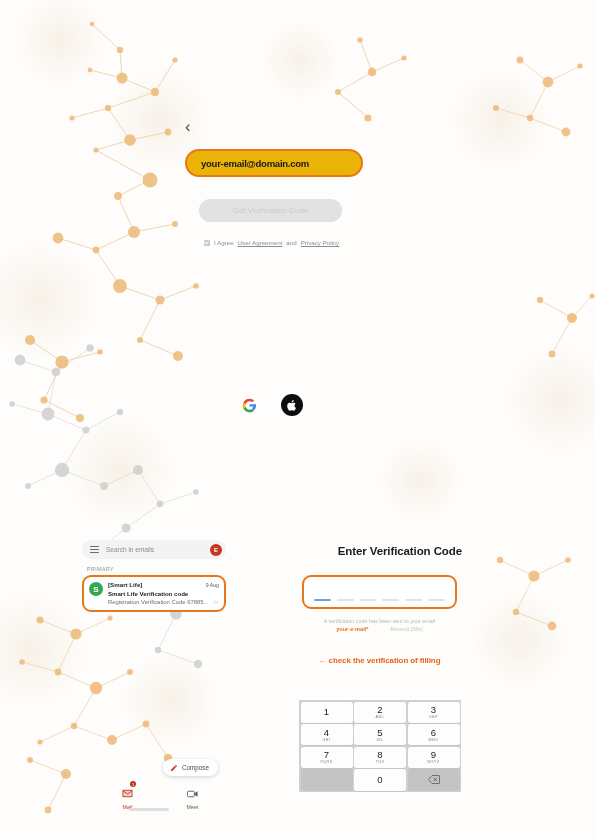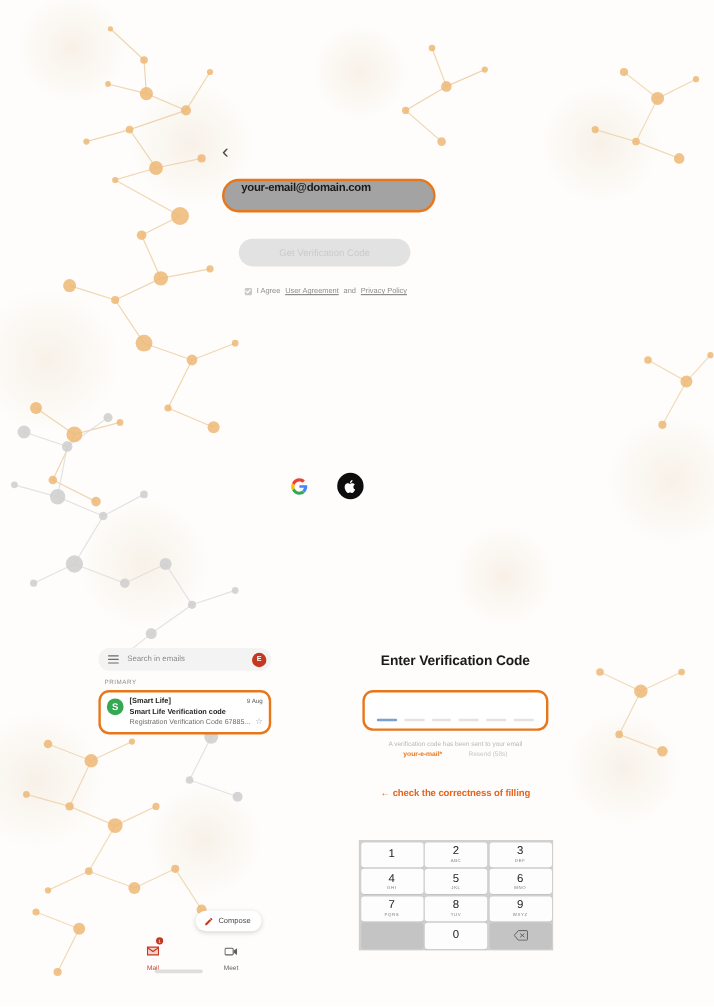--- a/index.html
+++ b/index.html
@@ -28,21 +28,21 @@
     margin:17px 19px 0 19px; display:flex; align-items:center;
     justify-content:space-between; padding-bottom:7px;
     border-bottom:1px solid #ececec;
   }
   .country-name { font-size:8.5px; color:#3a3a3a; }
   .country-chev { font-size:9px; color:#b9b9b9; }
 
   .email-field {
     margin:13px 0 0 5px; width:178px; height:28px;
     border:2.4px solid #e8761b; border-radius:15px;
-    background:#a3a3a3; display:flex; padding-left:14px;
+    background:#eab308; display:flex; align-items:center; padding-left:14px;
   }
   .email-value { font-size:9.5px; font-weight:bold; color:#1a1a1a; letter-spacing:-.25px; }
 
   .get-code-btn {
     margin:22px 0 0 19px; width:143px; height:23px;
     border-radius:12px; background:#e2e2e2; border:none;
     display:flex; align-items:center; justify-content:center;
     font-size:8px; color:#cbcbcb; font-family:"Liberation Sans", sans-serif;
   }
 
@@ -112,21 +112,21 @@
   .tablabel.sel { color:#c5371f; }
   .badge {
     position:absolute; right:-3px; top:-3px; width:6px; height:6px; border-radius:50%;
     background:#c5371f; color:#fff; font-size:4px; display:flex;
     align-items:center; justify-content:center;
   }
   .homepill { position:absolute; left:129px; top:808px; width:40px; height:3px; border-radius:2px; background:#dedede; z-index:3;}
 
   
   .verify { position:absolute; left:297px; top:545px; width:165px; z-index:3; }
-  .verify-title { font-size:11.5px; font-weight:bold; color:#1b1b1b; text-align:center; letter-spacing:-.1px; }
+  .verify-title { font-size:11.5px; font-weight:bold; color:#1b1b1b; text-align:right; letter-spacing:-.1px; }
   .code-box {
     margin:18px 0 0 5px; width:155px; height:34px;
     border:2.4px solid #e8761b; border-radius:9px; background:#fff;
     display:flex; align-items:flex-end; padding:0 10px 6px 10px; gap:6px;
   }
   .slot { flex:1; height:1.8px; background:#e3e3e3; border-radius:1px; }
   .slot.active { background:#7a9fd4; }
   .sent-line {
     margin-top:9px; text-align:center; font-size:5.4px; color:#b7b7b7;
   }
@@ -424,21 +424,21 @@
       <span class="slot"></span>
       <span class="slot"></span>
     </div>
 
     <div class="sent-line">A verification code has been sent to your email</div>
     <div class="sent-row2">
       <span class="sent-email">your-e-mail*</span>
       <span class="resend">Resend (58s)</span>
     </div>
 
-    <div class="hint">← check the correctness of filling</div>
+    <div class="hint">← check the verification of filling</div>
   </div>
 
   <div class="keypad">
     <div class="key">
       <span class="key-num">1</span>
       <span class="key-sub"></span>
     </div>
     <div class="key">
       <span class="key-num">2</span>
       <span class="key-sub">ABC</span>

